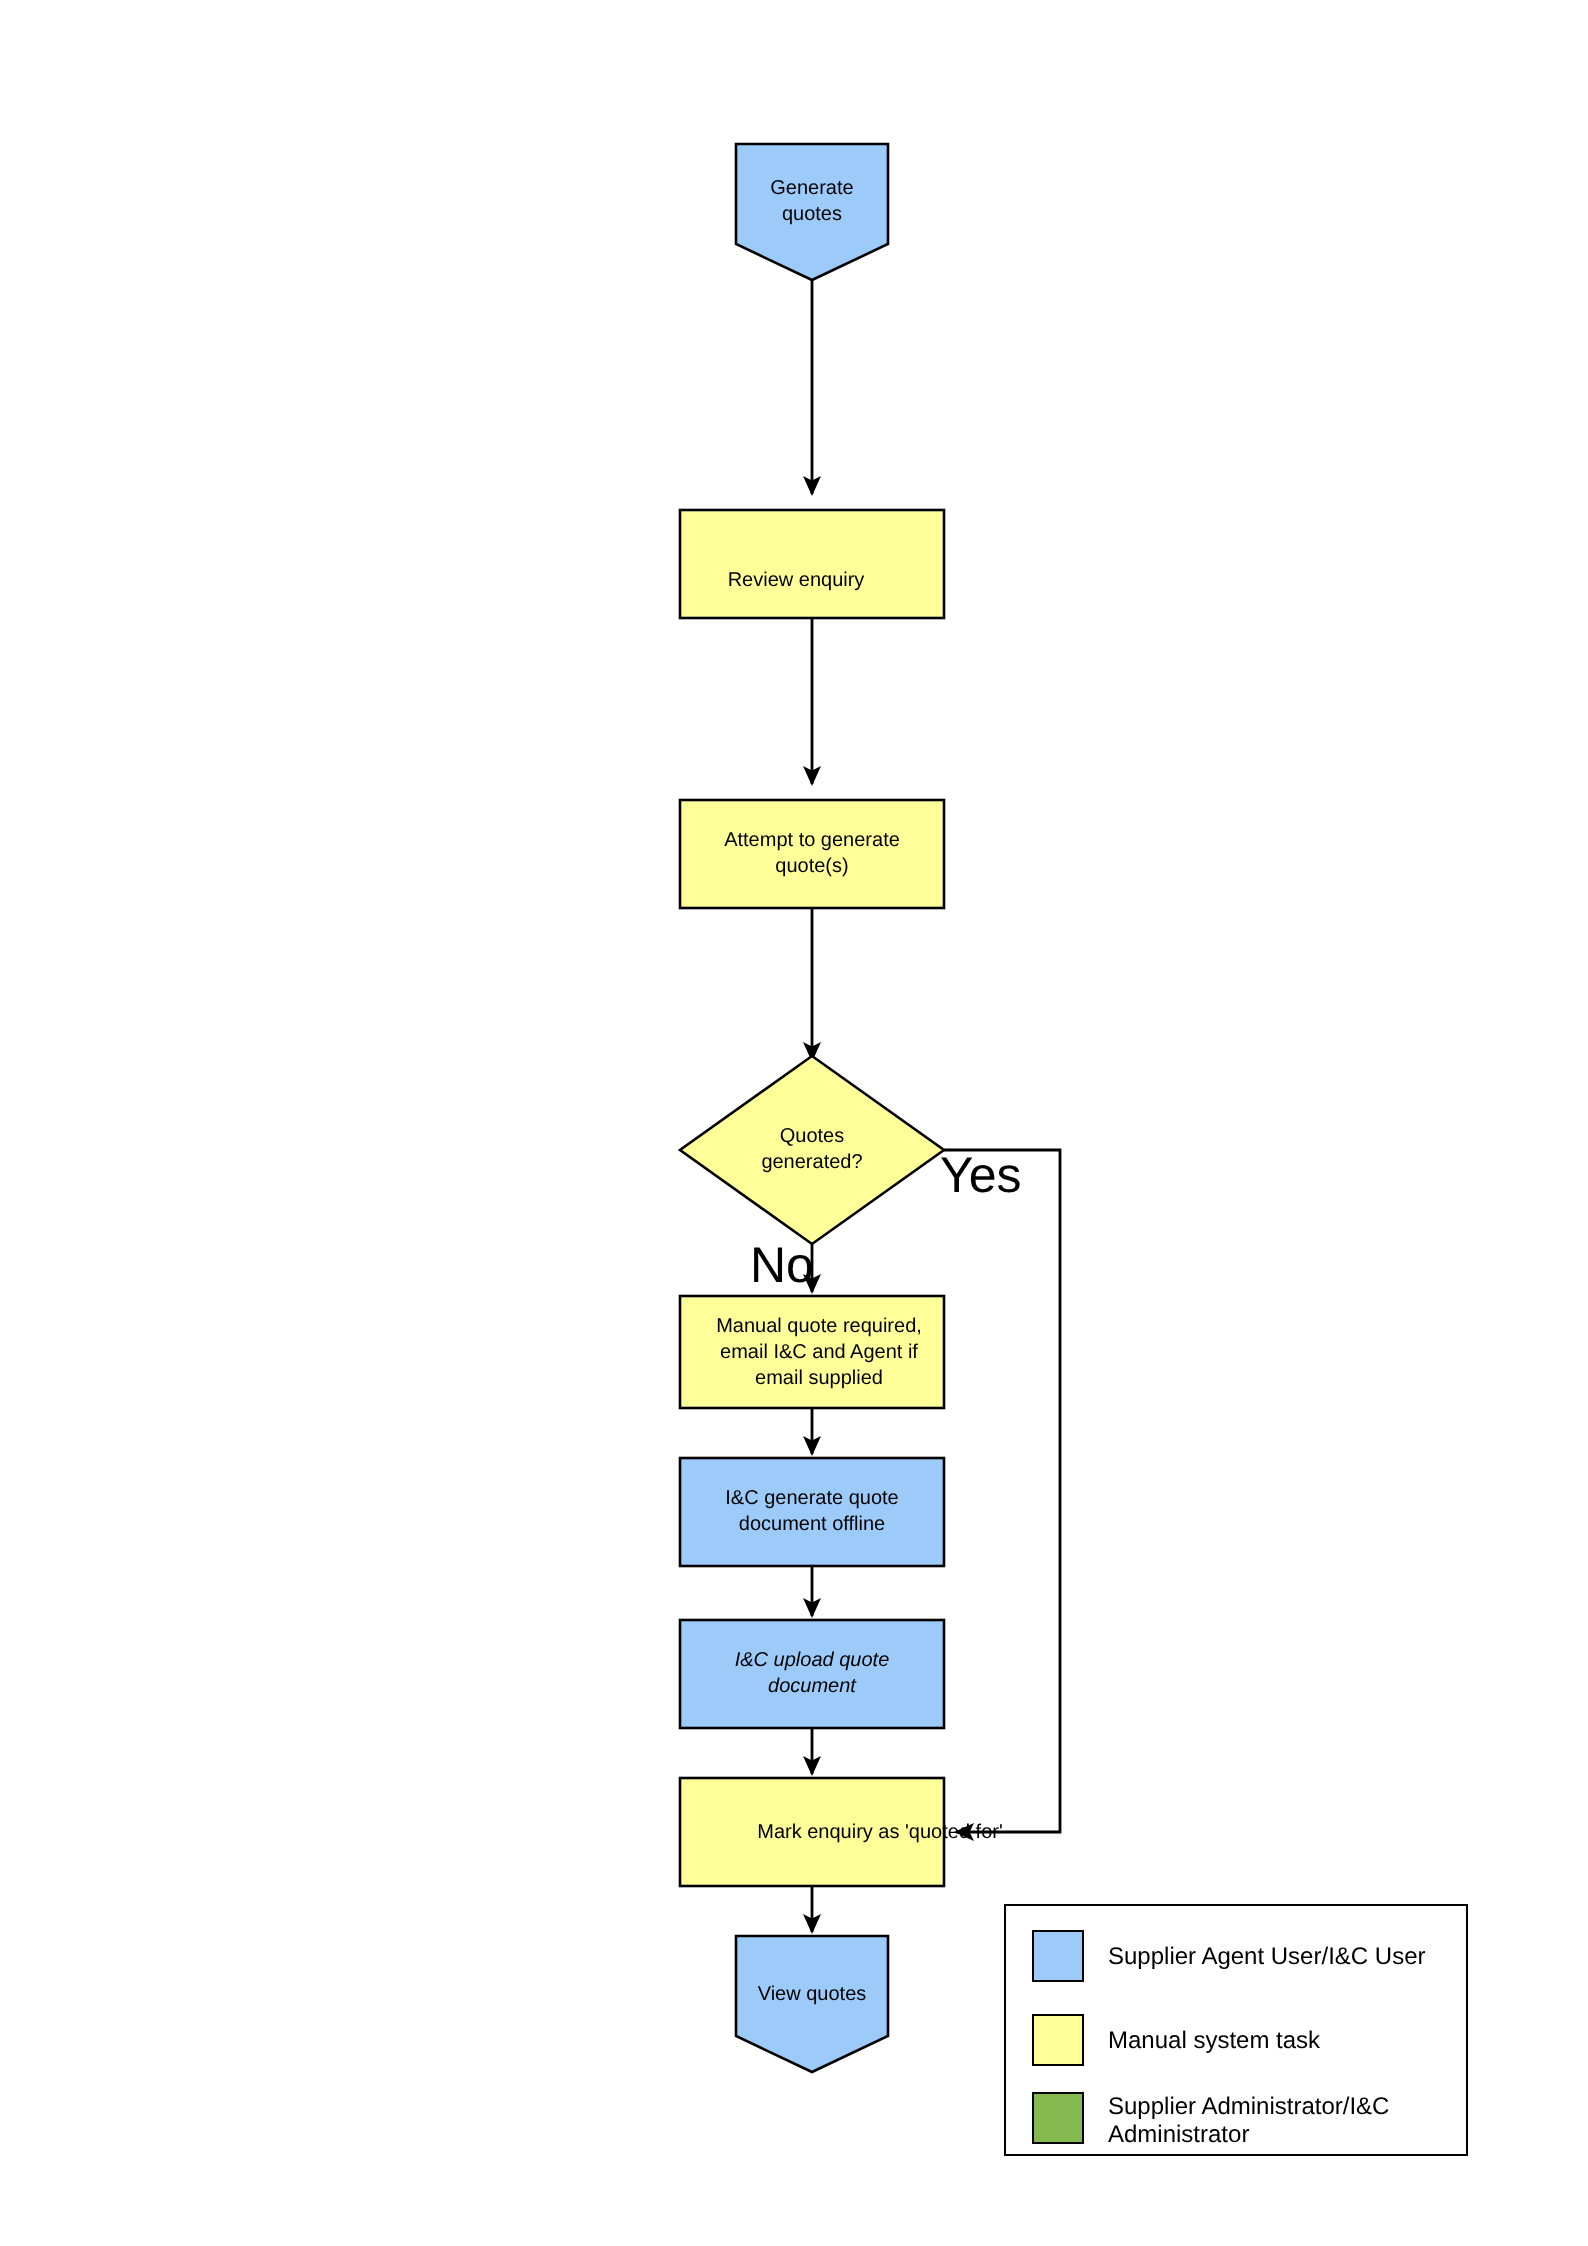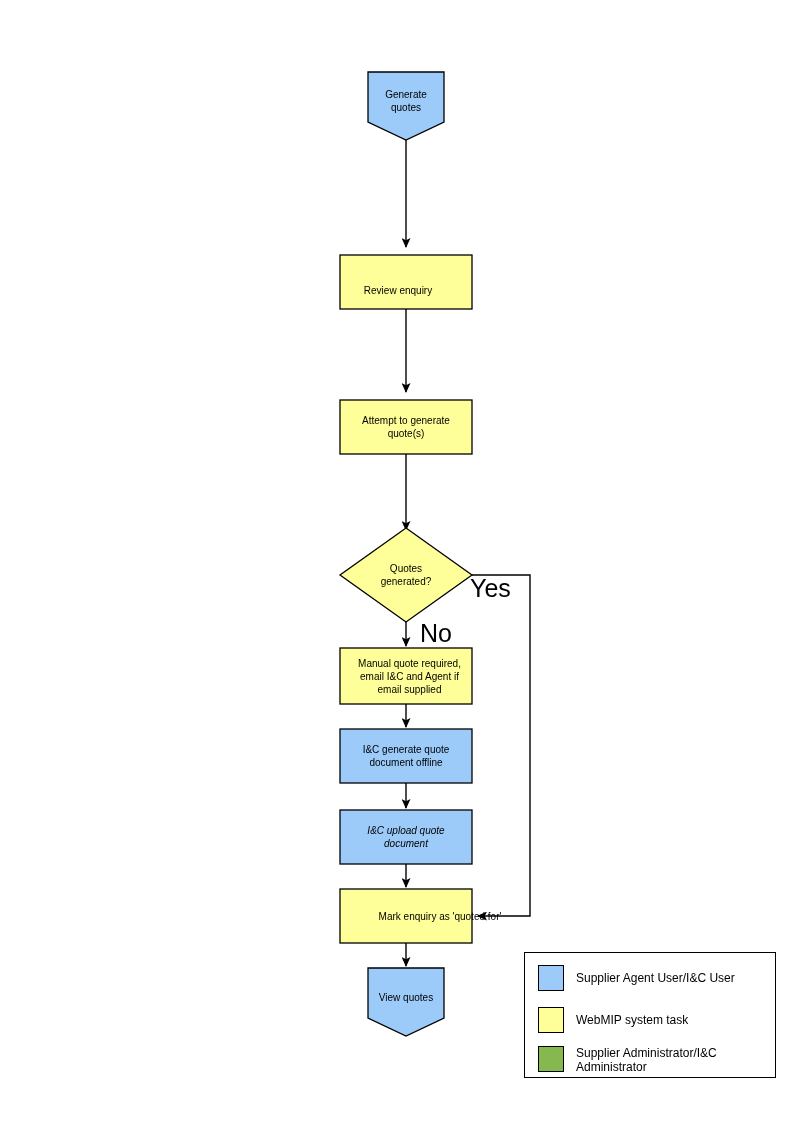--- a/index.html
+++ b/index.html
@@ -36,23 +36,23 @@
   }
   .branch-label {
     position: absolute;
     font-size: 25px;
     line-height: 25px;
     color: #000000;
     font-family: "Liberation Sans", "DejaVu Sans", sans-serif;
   }
   .legend-box {
     position: absolute;
-    left: 524px;
+    left: 502px;
     top: 952px;
-    width: 252px;
+    width: 232px;
     height: 126px;
     border: 1px solid #000000;
     background: #ffffff;
     box-sizing: border-box;
   }
   .legend-row {
     position: absolute;
     left: 13px;
     display: flex;
     align-items: flex-start;
@@ -156,29 +156,29 @@
 
 <div class="node-label" style="left:340px; top:810px; width:132px; height:54px;font-style:italic;">I&amp;C upload quote
 document</div>
 
 <div class="node-label" style="left:338px; top:889px; width:136px; height:54px;margin-left:34px;">Mark enquiry as 'quoted for'</div>
 
 <div class="node-label" style="left:368px; top:968px; width:76px; height:58px;">View quotes</div>
 
 <div class="branch-label" style="left:470px; top:576px;">Yes</div>
 
-<div class="branch-label" style="left:375px; top:621px;margin-left:45px;">No</div>
+<div class="branch-label" style="left:375px; top:621px;">No</div>
 
 <div class="legend-box">
   <div class="legend-row r1">
     <div class="legend-swatch" style="background:#9CCBFA;"></div>
     <div class="legend-text">Supplier Agent User/I&amp;C User</div>
   </div>
   <div class="legend-row r2">
     <div class="legend-swatch" style="background:#FFFF99;"></div>
-    <div class="legend-text">WebMIP system task</div>
+    <div class="legend-text">Manual system task</div>
   </div>
   <div class="legend-row r3">
     <div class="legend-swatch" style="background:#85B84F;"></div>
     <div class="legend-text">Supplier Administrator/I&amp;C
 Administrator</div>
   </div>
 </div>
 
 </body></html>

